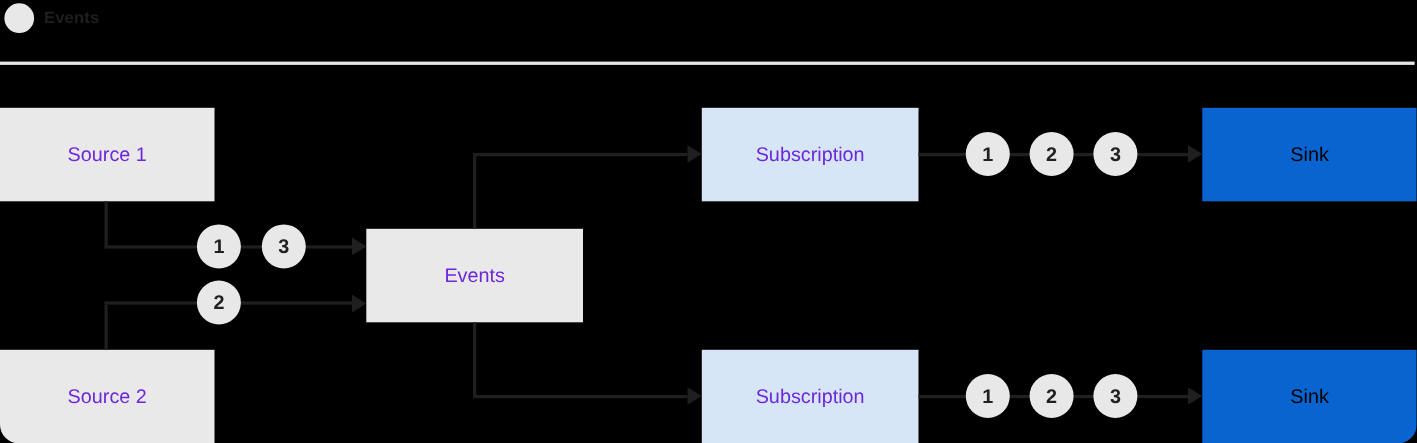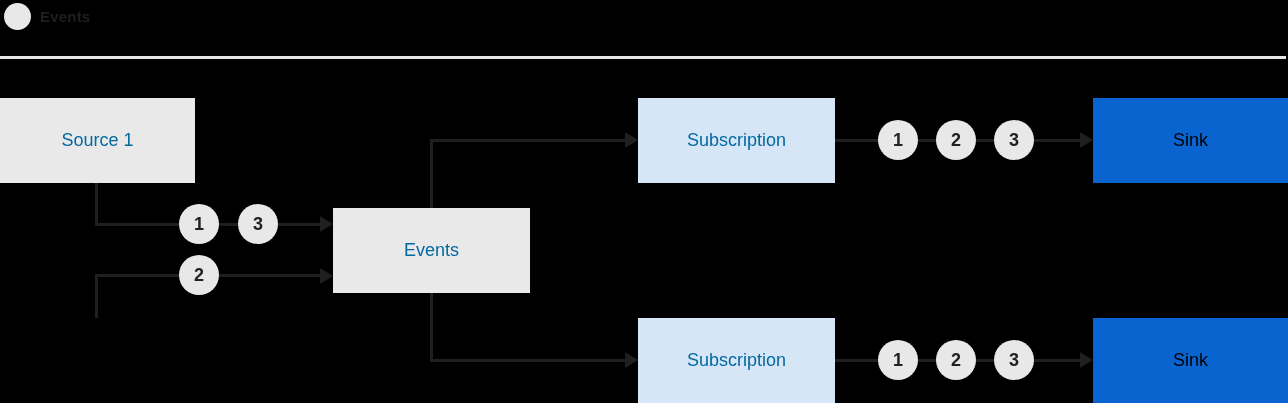--- a/index.html
+++ b/index.html
@@ -2,38 +2,39 @@
 <html><head>
 <meta charset="utf-8">
 <style>
   html,body{margin:0;padding:0;background:#000;}
   #canvas{
     position:relative;
     width:1288px;height:403px;
     background:#000000;
     font-family:"Liberation Sans", sans-serif;
     overflow:hidden;
+    border-radius:17px;
   }
   
   .legend-dot{
     position:absolute;left:4px;top:3px;width:27px;height:27px;
     border-radius:50%;background:#e8e8e8;
   }
   .legend-label{
     position:absolute;left:40px;top:8px;
     font-size:15px;font-weight:bold;color:#1f1f1f;letter-spacing:.2px;
   }
   .divider{
     position:absolute;left:0;top:56px;width:1286px;height:3px;background:#e6e6e6;
   }
   
   .node{
     position:absolute;height:85px;
     display:flex;align-items:center;justify-content:center;
-    font-size:18px;font-weight:500;color:#0369a1;
+    font-size:18px;font-weight:500;color:#6d28d9;
   }
   .node.gray{background:#e9e9e9;}
   .node.lightblue{background:#d7e6f7;text-align:center;}
   .node.blue{background:#0a64d0;color:#000000;}
   
   .hline,.vline{position:absolute;background:#1f1f1f;}
   .hline{height:3px;}
   .vline{width:3px;}
   .arrow-right{
     position:absolute;width:0;height:0;
@@ -53,20 +54,23 @@
 <body>
 
 <div id="canvas">
 
   <div class="legend-dot"></div>
   <div class="legend-label">Events</div>
   <div class="divider"></div>
 
   <div class="node gray" style="left:0;top:98px;width:195px;">
     <span>Source 1</span>
+  </div>
+  <div class="node gray" style="left:0;top:318px;width:195px;">
+    <span>Source 2</span>
   </div>
   <div class="node gray" style="left:333px;top:208px;width:197px;">
     <span>Events</span>
   </div>
   <div class="node lightblue" style="left:638px;top:98px;width:197px;">
     <span>Subscription</span>
   </div>
   <div class="node lightblue" style="left:638px;top:318px;width:197px;">
     <span>Subscription</span>
   </div>

